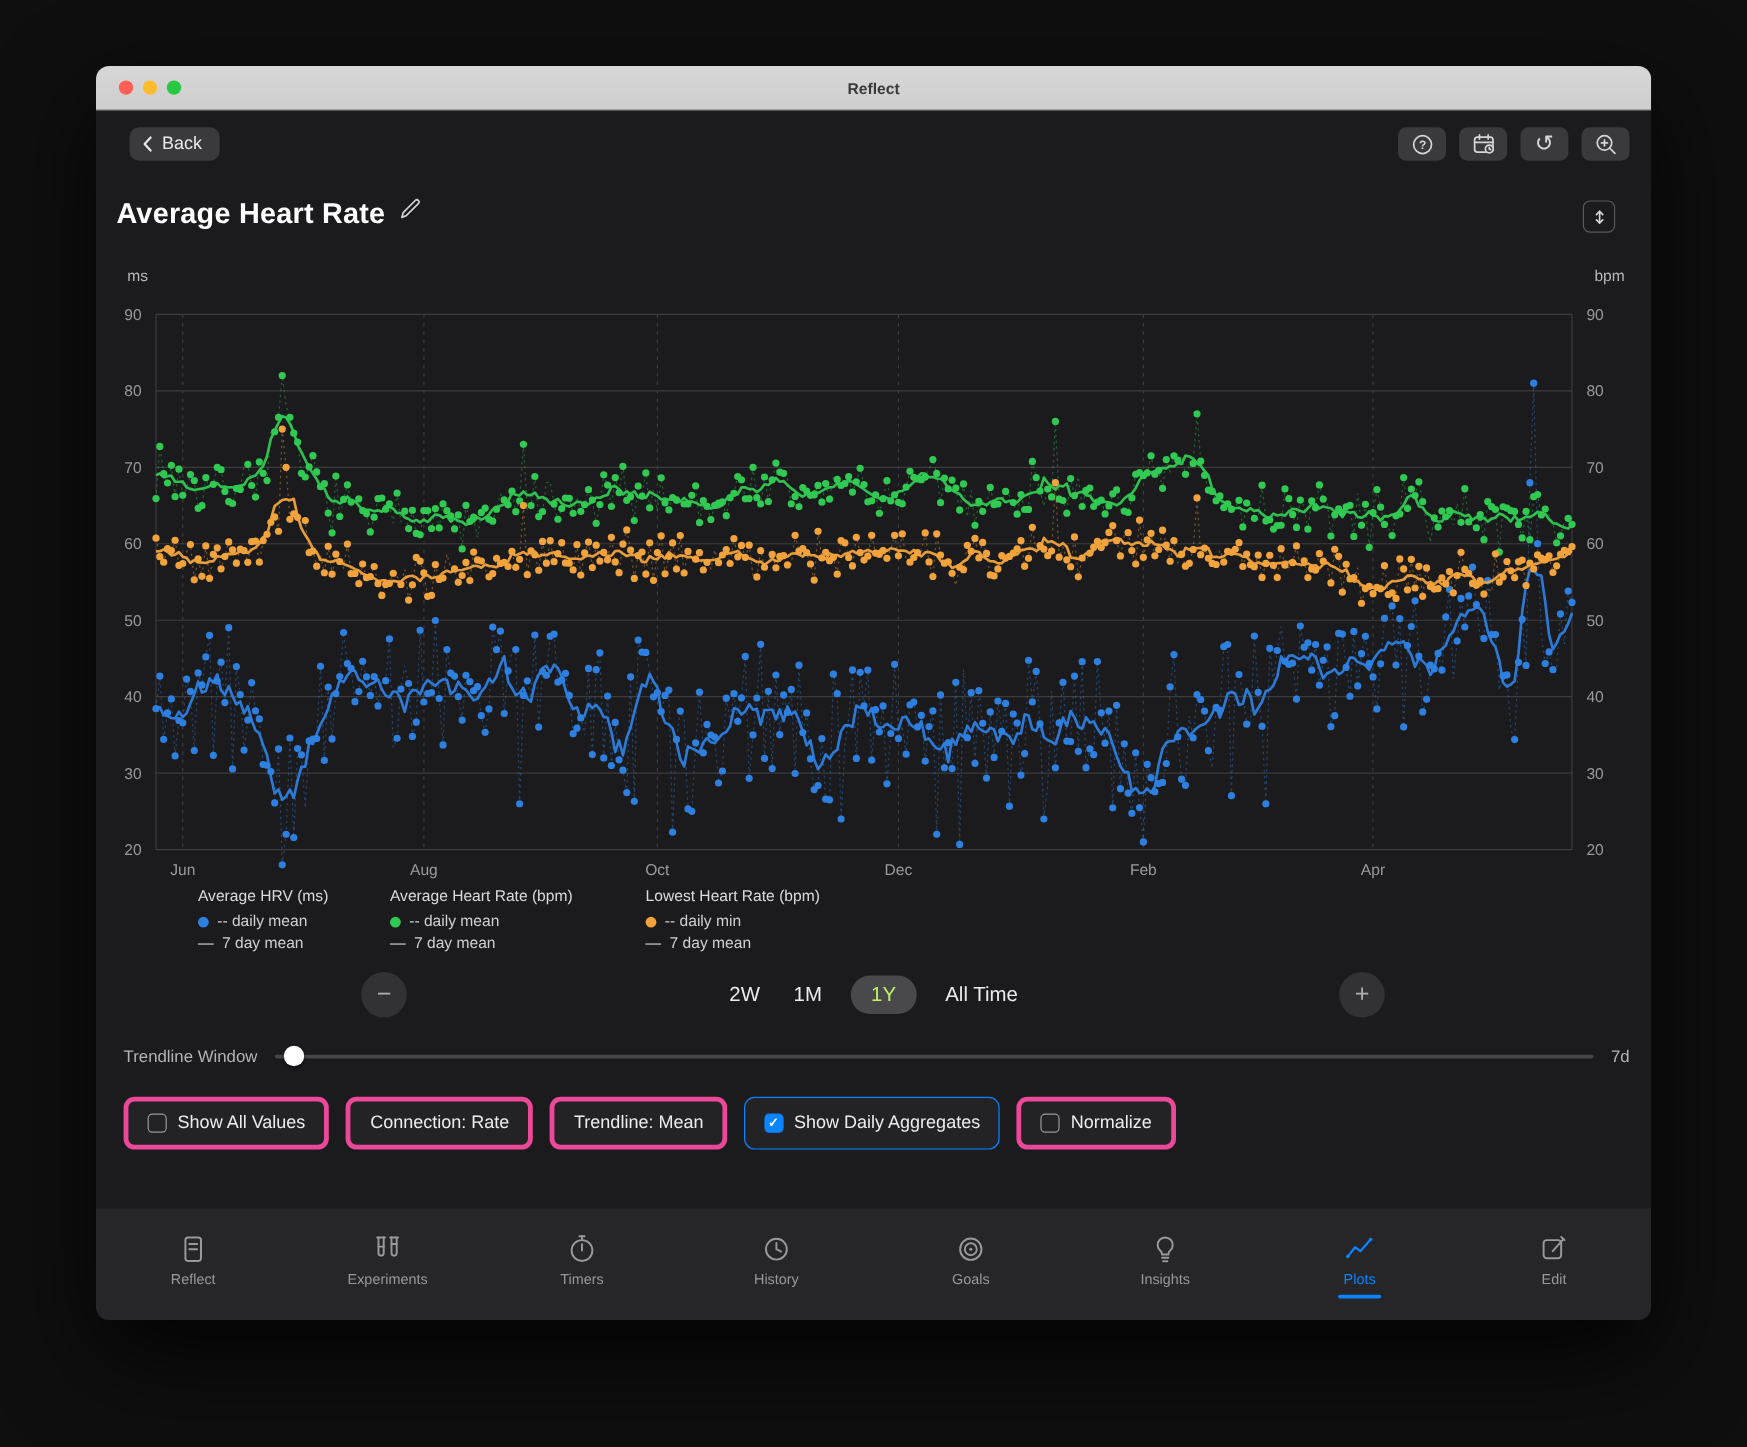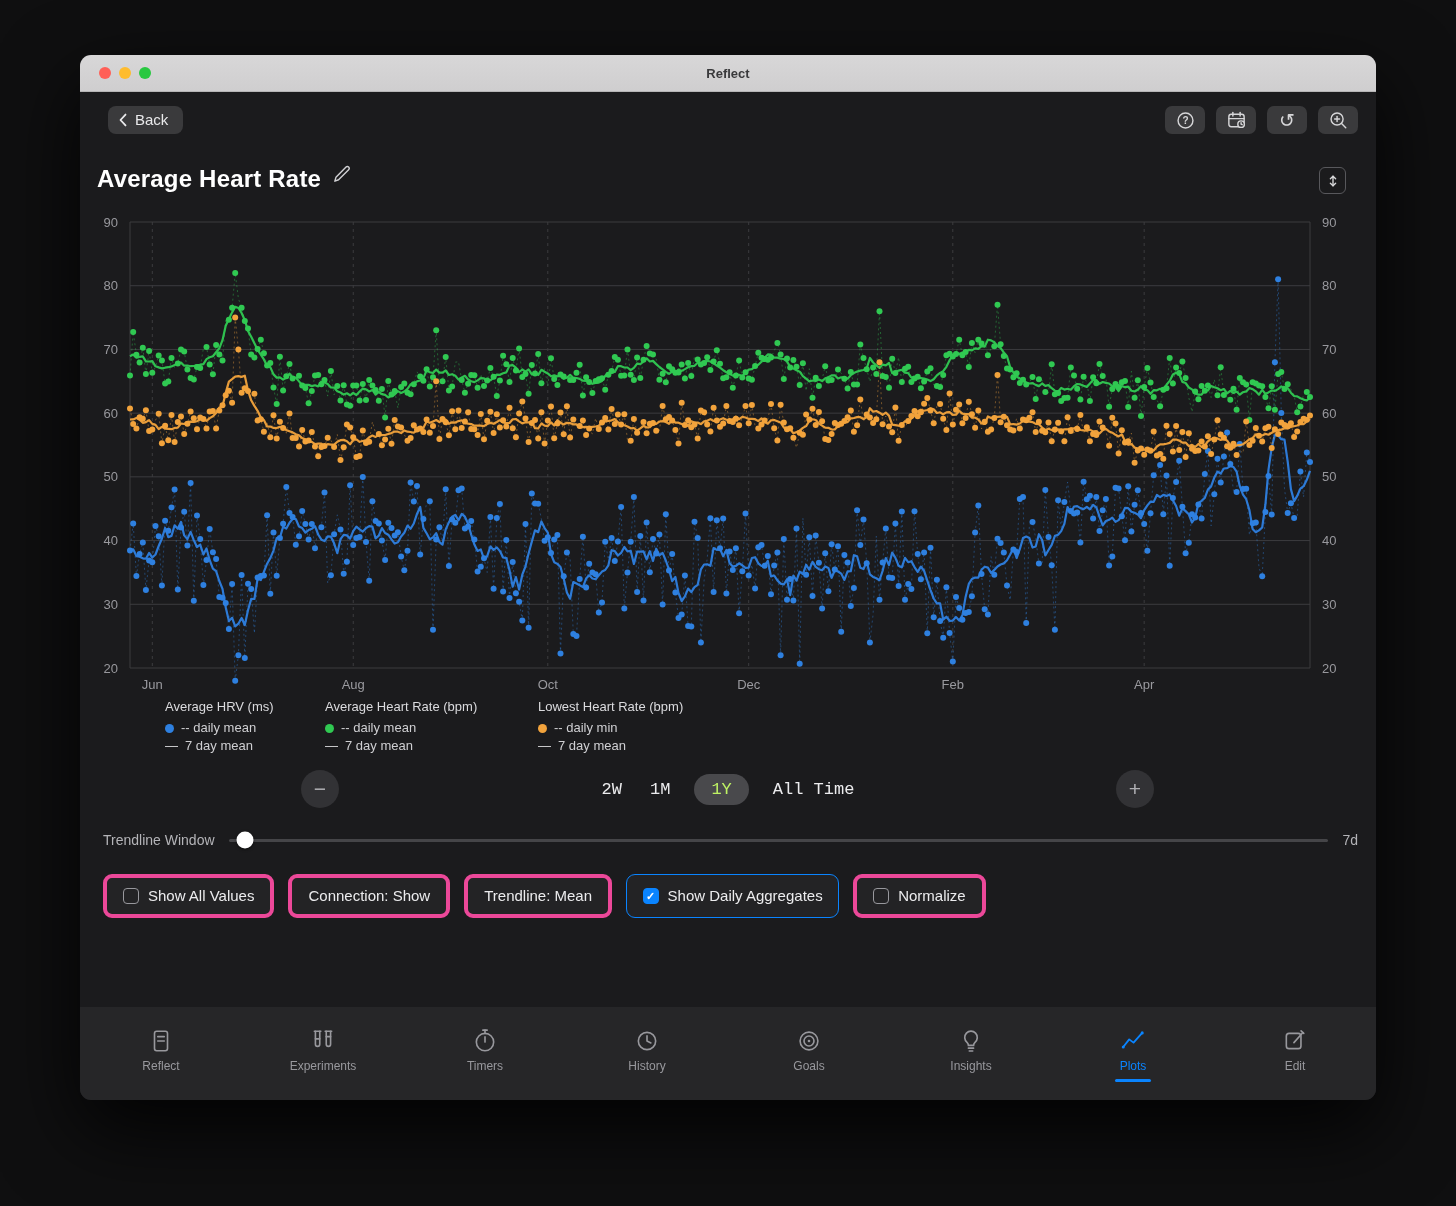--- a/index.html
+++ b/index.html
@@ -32,21 +32,21 @@
   .lg:nth-child(2){width:213px;}
   .lg-title{color:#dbdbde;margin-bottom:4px;line-height:17px;}
   .lg-row{display:flex;align-items:center;gap:7px;height:18px;line-height:18px;}
   .dot{width:9px;height:9px;border-radius:50%;flex:0 0 auto;}
   .lg-dash{color:#dbdbde;}
   
   .zoomrow{position:relative;height:38px;margin-top:15px;display:flex;align-items:center;justify-content:center;font-size:17px;color:#ececee;}
   .circlebtn{position:absolute;top:0;width:38px;height:38px;border-radius:50%;background:#323235;border:none;color:#aeaeb2;font-size:21px;display:flex;align-items:center;justify-content:center;padding:0;}
   .circlebtn.minus{left:221px;}
   .circlebtn.plus{left:1036px;}
-  .seg{display:flex;align-items:center;gap:20px;font-family:Liberation Mono, monospace;}
+  .seg{display:flex;align-items:center;gap:20px;}
   .seg span{padding:6px 4px;border-radius:16px;}
   .seg span.selected{background:#49494c;padding:6px 17px;color:#bef264;}
   
   .trendrow{display:flex;align-items:center;margin:24px 18px 0 23px;gap:14px;color:#b4b4b8;font-size:14px;}
   .track{flex:1;height:3px;background:#454548;border-radius:2px;position:relative;}
   .knob{position:absolute;top:50%;left:1.5%;transform:translate(-50%,-50%);width:17px;height:17px;background:#ffffff;border-radius:50%;box-shadow:0 1px 3px rgba(0,0,0,.6);}
   
   .togglerow{display:flex;gap:14px;margin:26px 0 0 23px;}
   .toggle{display:flex;align-items:center;gap:9px;background:#232325;border:4px solid #ec4899;border-radius:9px;padding:9px 16px;font-size:15px;color:#ececee;line-height:18px;}
   .toggle .cb{width:16px;height:16px;border:1.5px solid #98989d;border-radius:4px;box-sizing:border-box;display:flex;align-items:center;justify-content:center;flex:0 0 auto;}
@@ -122,20 +122,24 @@
       </svg>
     <button class="expander">
       <svg width="14" height="14" viewBox="0 0 16 16" fill="none" stroke="#d6d6d8" stroke-width="1.6" stroke-linecap="round" stroke-linejoin="round">
           <line x1="8" y1="2.5" x2="8" y2="13.5"></line>
           <polyline points="5,5.5 8,2.5 11,5.5"></polyline>
           <polyline points="5,10.5 8,13.5 11,10.5"></polyline>
         </svg>
     </button>
   </div>
 
+  <div class="units">
+    <span>ms</span>
+    <span>bpm</span>
+  </div>
 
   <div class="chartwrap">
     <svg id="chart-svg" viewBox="0 0 1270 495">
         <line x1="40" x2="1220" y1="467" y2="467" stroke="#3c3c3f" stroke-width="1"></line>
         <text x="28" y="471.5" text-anchor="end" fill="#98989d" font-size="13">20</text>
         <text x="1232" y="471.5" fill="#98989d" font-size="13">20</text>
         <line x1="40" x2="1220" y1="403.2857142857143" y2="403.2857142857143" stroke="#3c3c3f" stroke-width="1"></line>
         <text x="28" y="407.7857142857143" text-anchor="end" fill="#98989d" font-size="13">30</text>
         <text x="1232" y="407.7857142857143" fill="#98989d" font-size="13">30</text>
         <line x1="40" x2="1220" y1="339.57142857142856" y2="339.57142857142856" stroke="#3c3c3f" stroke-width="1"></line>
@@ -1238,21 +1242,21 @@
     </div>
     <span>7d</span>
   </div>
 
   <div class="togglerow">
     <button class="toggle">
         <span class="cb"></span>
         <span>Show All Values</span>
       </button>
     <button class="toggle no-box">
-        <span>Connection: Show</span>
+        <span>Connection: Rate</span>
       </button>
     <button class="toggle no-box">
         <span>Trendline: Mean</span>
       </button>
     <button class="toggle checked accent">
         <span class="cb"></span>
         <span>Show Daily Aggregates</span>
       </button>
     <button class="toggle">
         <span class="cb"></span>

